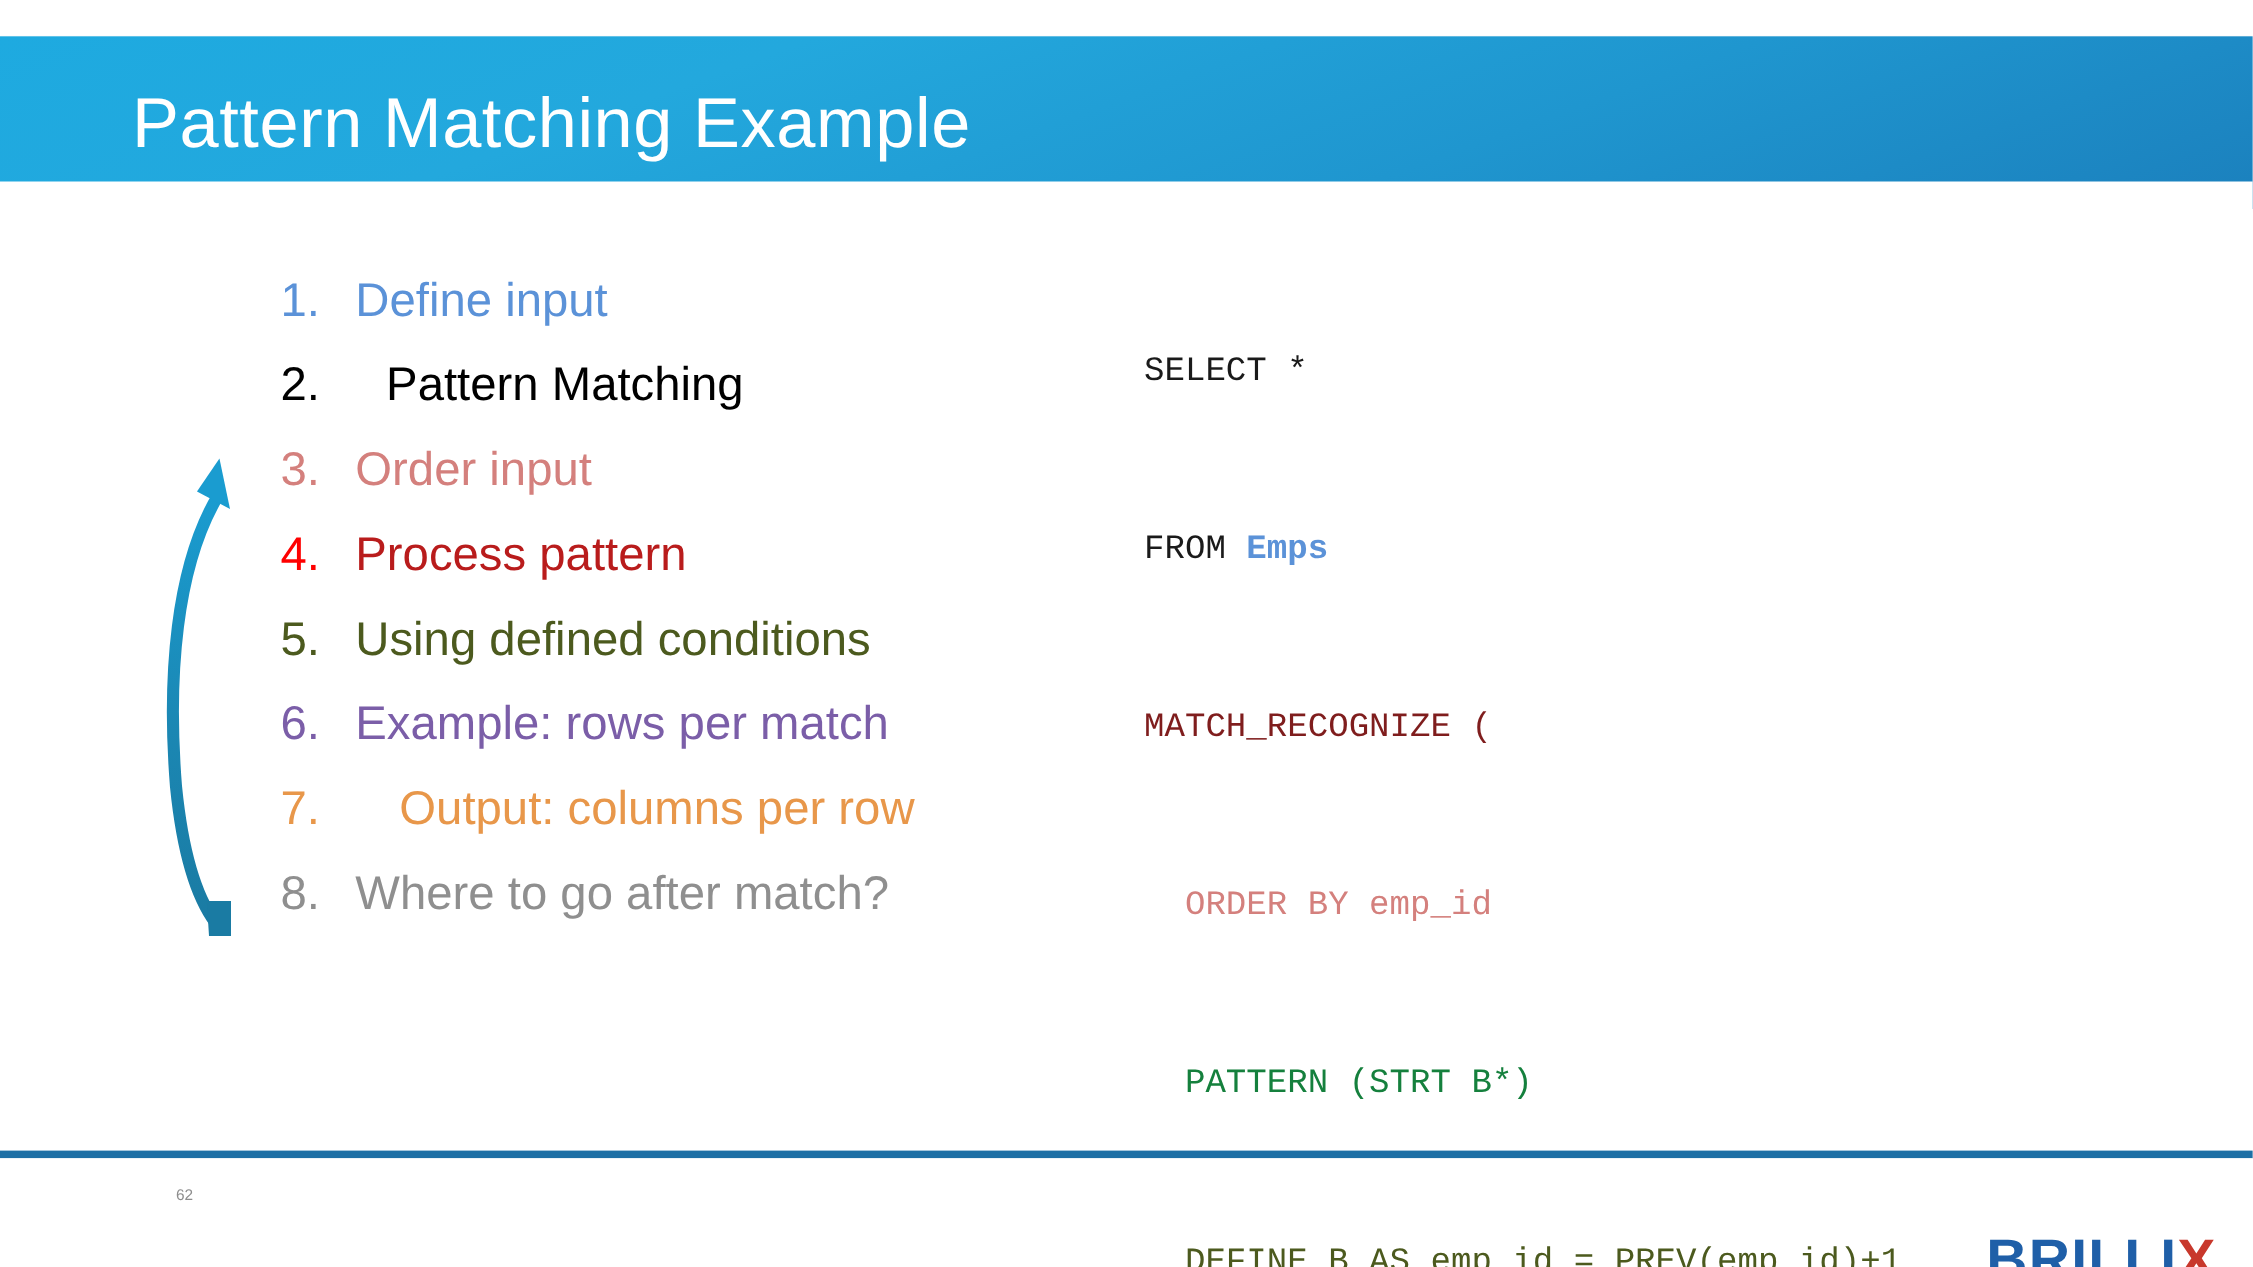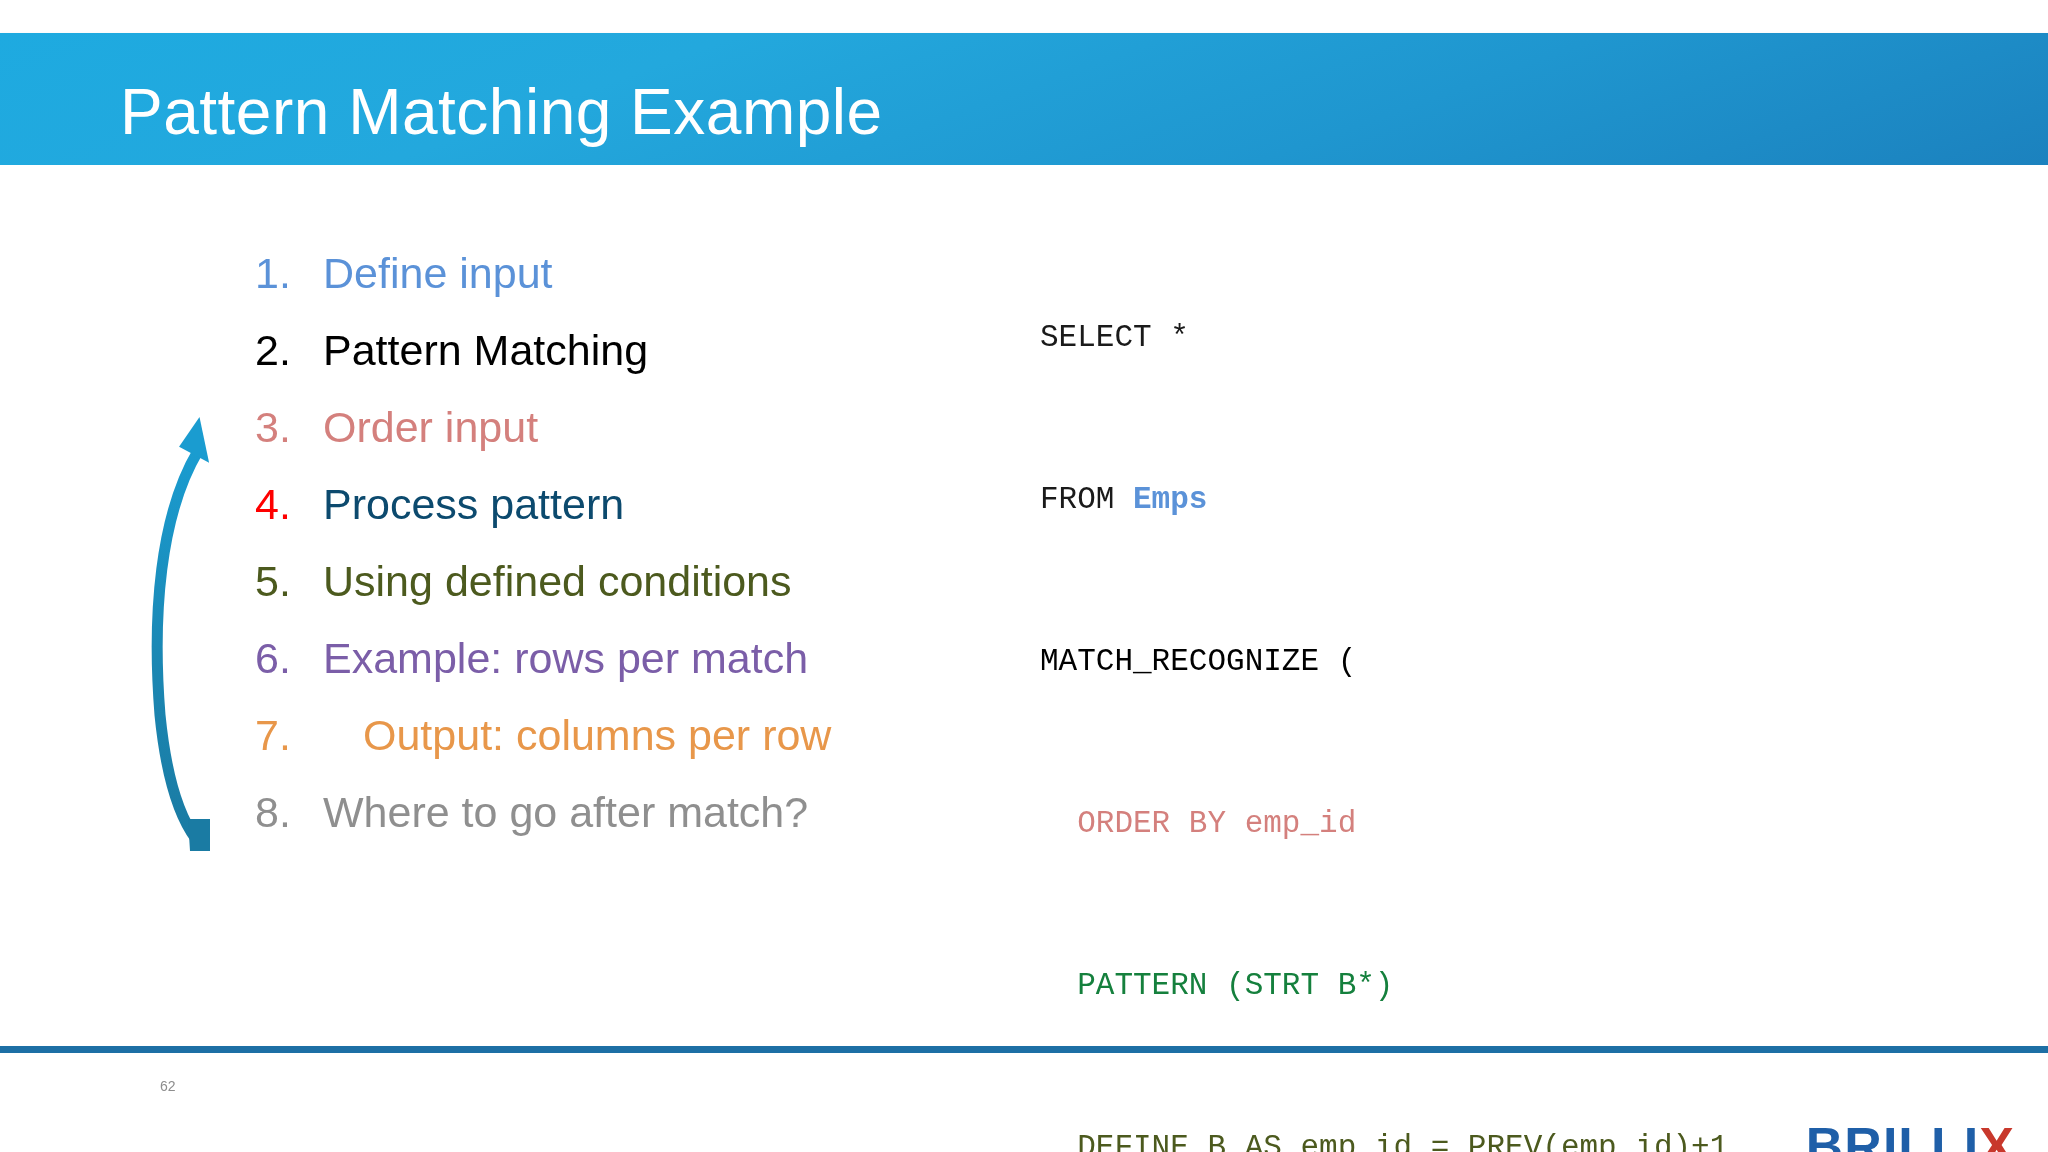--- a/index.html
+++ b/index.html
@@ -179,29 +179,29 @@
     </svg>
   </div>
 
   <ol class="step-list">
     <li class="step-item">
       <span class="step-num" style="color: rgb(91, 146, 216);">1.</span>
       <span class="step-label" style="color: rgb(91, 146, 216);">Define input</span>
     </li>
     <li class="step-item">
       <span class="step-num" style="color: rgb(0, 0, 0);">2.</span>
-      <span class="step-label" style="color: rgb(0, 0, 0);">Pattern Matching</span>
+      <span class="step-label" style="color: rgb(0, 0, 0); margin-left: 28px;">Pattern Matching</span>
     </li>
     <li class="step-item">
       <span class="step-num" style="color: rgb(212, 128, 125);">3.</span>
       <span class="step-label" style="color: rgb(212, 128, 125);">Order input</span>
     </li>
     <li class="step-item">
       <span class="step-num" style="color: rgb(254, 0, 0);">4.</span>
-      <span class="step-label" style="color: #0c4a6e;">Process pattern</span>
+      <span class="step-label" style="color: #b91c1c;">Process pattern</span>
     </li>
     <li class="step-item">
       <span class="step-num" style="color: rgb(76, 90, 30);">5.</span>
       <span class="step-label" style="color: rgb(76, 90, 30);">Using defined conditions</span>
     </li>
     <li class="step-item">
       <span class="step-num" style="color: rgb(123, 94, 168);">6.</span>
       <span class="step-label" style="color: rgb(123, 94, 168);">Example: rows per match</span>
     </li>
     <li class="step-item">
@@ -210,21 +210,21 @@
     </li>
     <li class="step-item">
       <span class="step-num" style="color: rgb(143, 143, 143);">8.</span>
       <span class="step-label" style="color: rgb(143, 143, 143);">Where to go after match?</span>
     </li>
   </ol>
 
   <div class="code-block">
     <span class="code-line"><span style="color: rgb(26, 26, 26);">SELECT *</span></span>
     <span class="code-line"><span style="color: rgb(26, 26, 26);">FROM </span><span style="color: rgb(91, 146, 216); font-weight: 700;">Emps</span></span>
-    <span class="code-line"><span style="color: #000000;">MATCH_RECOGNIZE (</span></span>
+    <span class="code-line"><span style="color: #7f1d1d;">MATCH_RECOGNIZE (</span></span>
     <span class="code-line"><span style="color: rgb(212, 128, 125);">  ORDER BY emp_id</span></span>
     <span class="code-line"><span style="color: #15803d;">  PATTERN (STRT B*)</span></span>
     <span class="code-line"><span style="color: rgb(76, 90, 30);">  DEFINE B AS emp_id = PREV(emp_id)+1</span></span>
     
     
     
     
     
     
   </div>

